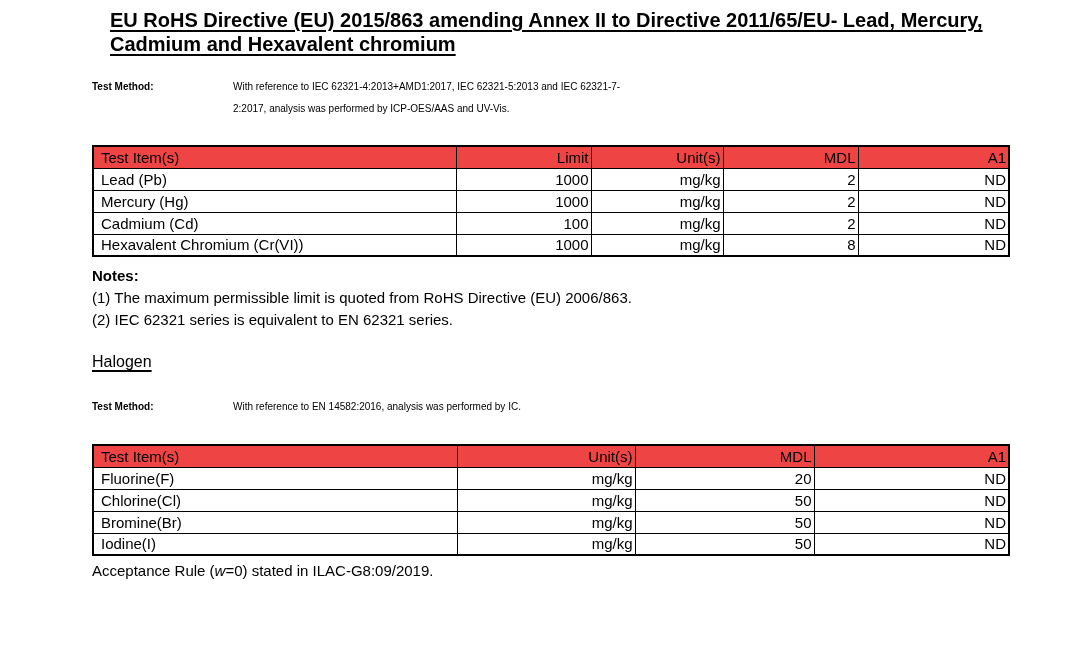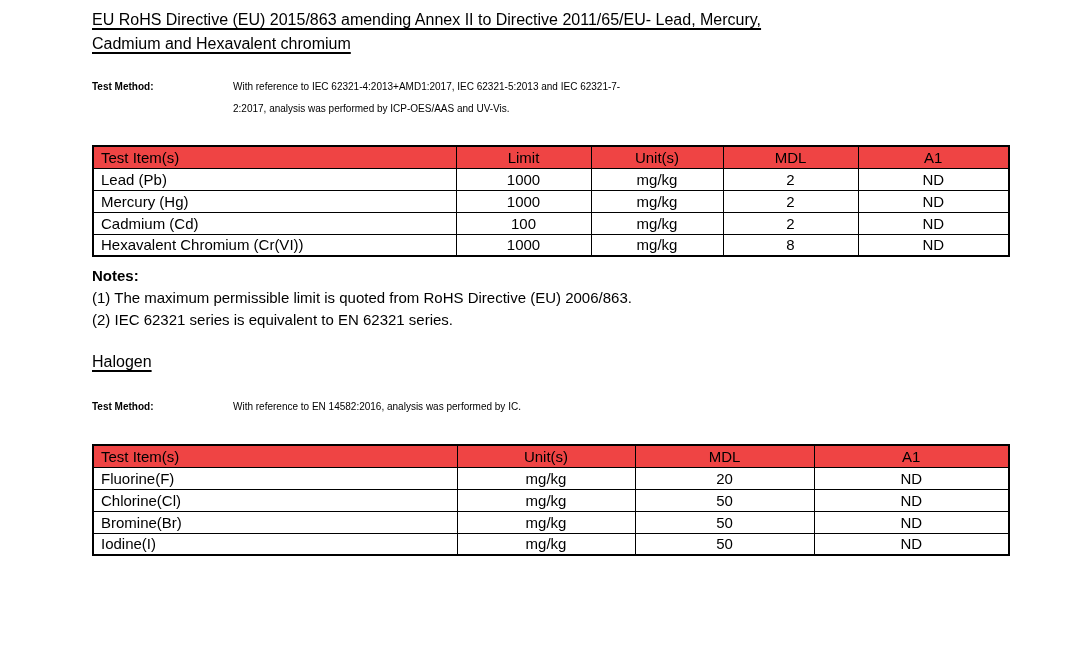--- a/index.html
+++ b/index.html
@@ -17,23 +17,24 @@
     overflow: hidden;
   }
   .content {
     position: absolute;
     left: 92px;
     top: 0;
     width: 916px;
     padding-top: 8px;
   }
   .doc-heading {
-    font-size: 16px;
-    font-weight: normal;
+    font-size: 20px;
+    font-weight: bold;
     line-height: 24px;
+    margin-left: 18px;
   }
   .doc-heading .hline {
     text-decoration: underline;
     text-decoration-thickness: 2px;
     text-underline-offset: 3px;
     white-space: nowrap;
     display: block;
   }
   .body-text { font-size: 15px; line-height: 22px; }
   .tm-row {
@@ -54,21 +55,21 @@
     width: 916px;
     border: 2px solid #000000;
     font-size: 15px;
   }
   table.tbl-1 { margin-top: 25px; }
   table.tbl-2 { margin-top: 26px; }
   .data-table th, .data-table td {
     border: 1px solid #000000;
     height: 22px;
     padding: 0 2px;
-    text-align: center;
+    text-align: right;
     font-weight: normal;
     vertical-align: middle;
     overflow: hidden;
     white-space: nowrap;
   }
   .data-table th.left, .data-table td.left {
     text-align: left;
     padding-left: 7px;
   }
   .data-table tr.header-row th { background: #ef4444; }
@@ -213,16 +214,17 @@
         <tr>
           <td class="left">Iodine(I)</td>
           <td>mg/kg</td>
           <td>50</td>
           <td>ND</td>
         </tr>
       </tbody>
     </table>
 
     <div class="footer-block">
+      <div class="fline"><span>Acceptance Rule (</span><span class="italic-w">w</span><span>=0) stated in ILAC-G8:09/2019.</span></div>
     </div>
 
   </div>
 </div>
 
 </body></html>

